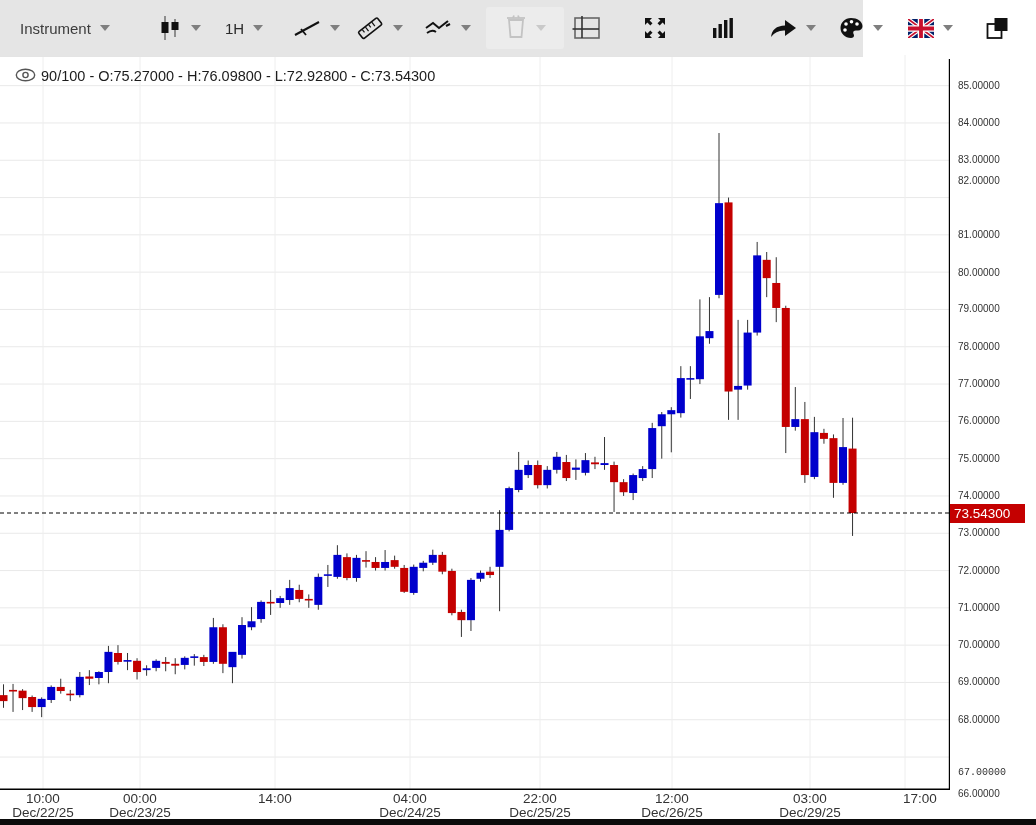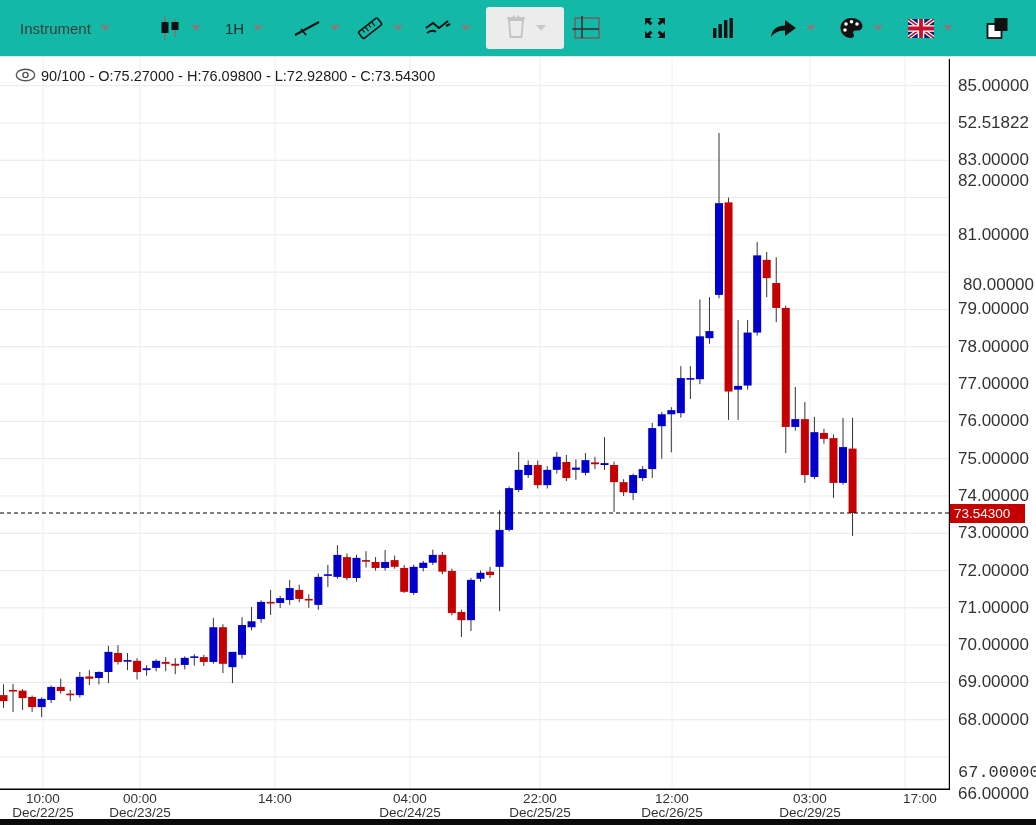--- a/index.html
+++ b/index.html
@@ -1,38 +1,38 @@
 <!DOCTYPE html>
 <html><head>
 <meta charset="utf-8">
 <style>
   html,body{margin:0;padding:0;}
   body{width:1036px;height:825px;position:relative;overflow:hidden;background:#fff;
        font-family:"Liberation Sans","DejaVu Sans",sans-serif;-webkit-font-smoothing:antialiased;}
   
-  #toolbar{position:absolute;top:0;left:0;width:1036px;height:56px;background:#14b8a6;
+  #toolbar{position:absolute;top:0;left:0;width:863px;height:56px;background:#e5e5e5;
            border-bottom:1px solid #e4e4e4;z-index:5;}
   .tb{position:absolute;top:6px;height:44px;display:flex;align-items:center;cursor:pointer;}
   .tb svg{display:block;}
   .chev{width:0;height:0;border-left:5px solid transparent;border-right:5px solid transparent;
         border-top:6px solid #7f7f7f;margin-left:9px;}
   .chev.dim{border-top-color:#c9c9c9;}
   .tb-label{font-size:15px;color:#3c3c3c;}
   .tf-label{font-size:15px;color:#2a2a2a;}
   .disabled-box{position:absolute;top:7px;left:486px;width:78px;height:42px;background:#ececec;
                 border-radius:3px;display:flex;align-items:center;justify-content:center;}
   
   #chart-wrap{position:absolute;top:55px;left:0;width:950px;height:735px;}
   #chart-svg{position:absolute;top:0;left:0;}
   #chart-title{position:absolute;top:66px;left:9px;z-index:4;display:flex;align-items:center;
                font-size:14.5px;color:#1c1c1c;white-space:nowrap;}
   #chart-title .eye{margin:2px 5px 0 6px;}
   
   #y-axis{position:absolute;top:55px;left:950px;width:86px;height:735px;background:#fff;}
-  .ytick{position:absolute;left:8px;width:76px;height:16px;line-height:16px;font-size:17px;color:#333;}
+  .ytick{position:absolute;left:8px;width:76px;height:16px;line-height:16px;font-size:10px;color:#333;}
   #price-badge{position:absolute;left:0px;width:71px;height:19px;line-height:19px;background:#c40000;
                color:#fff;font-size:13.5px;padding-left:4px;z-index:3;}
   
   #x-axis{position:absolute;top:791px;left:0;width:950px;height:30px;background:#fff;padding-left:8px;}
   .xt{position:absolute;width:96px;text-align:center;font-size:13.5px;color:#333;}
   .xt-time{top:0px;}
   .xt-date{top:14px;}
   #bottom-bar{position:absolute;top:819px;left:0;width:1036px;height:6px;background:#0b0b0b;}
 </style>
 </head>
@@ -411,25 +411,25 @@
       <ellipse cx="10.5" cy="7" rx="9.2" ry="5.8" fill="none" stroke="#555" stroke-width="1.4"></ellipse>
       <circle cx="10.5" cy="7" r="2.6" fill="none" stroke="#555" stroke-width="1.4"></circle>
     </svg>
   </span>
   <span>90/100 - O:75.27000 - H:76.09800 - L:72.92800 - C:73.54300</span>
 </div>
 
 <div id="y-axis">
   <div id="y-axis-labels">
       <div class="ytick" style="top: 22.6539px;">85.00000</div>
-      <div class="ytick" style="top: 59.9539px;">52.51822</div>
+      <div class="ytick" style="top: 59.9539px;">84.00000</div>
       <div class="ytick" style="top: 97.2539px;">83.00000</div>
       <div class="ytick" style="top: 118px;">82.00000</div>
       <div class="ytick" style="top: 171.854px;">81.00000</div>
-      <div class="ytick" style="top: 222px; text-align: right;">80.00000</div>
+      <div class="ytick" style="top: 210px;">80.00000</div>
       <div class="ytick" style="top: 246.454px;">79.00000</div>
       <div class="ytick" style="top: 283.754px;">78.00000</div>
       <div class="ytick" style="top: 321.054px;">77.00000</div>
       <div class="ytick" style="top: 358.354px;">76.00000</div>
       <div class="ytick" style="top: 395.654px;">75.00000</div>
       <div class="ytick" style="top: 432.954px;">74.00000</div>
       <div class="ytick" style="top: 470.254px;">73.00000</div>
       <div class="ytick" style="top: 507.554px;">72.00000</div>
       <div class="ytick" style="top: 544.854px;">71.00000</div>
       <div class="ytick" style="top: 582.154px;">70.00000</div>

